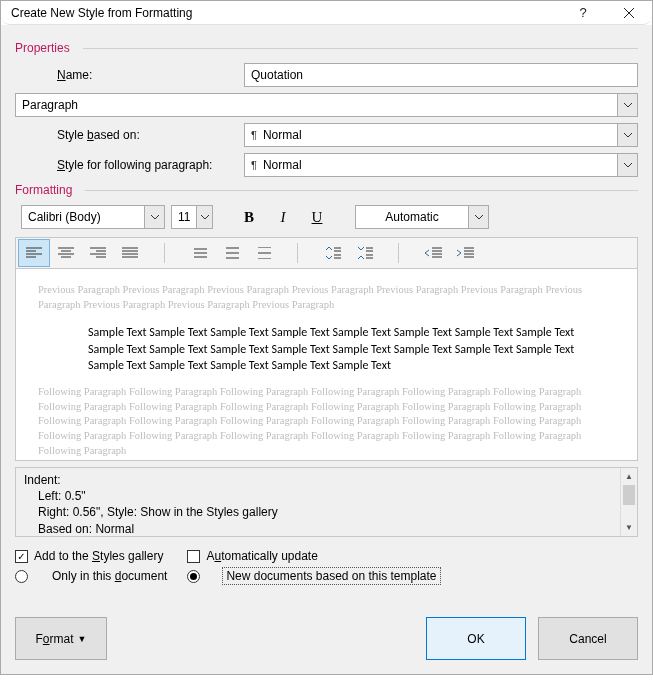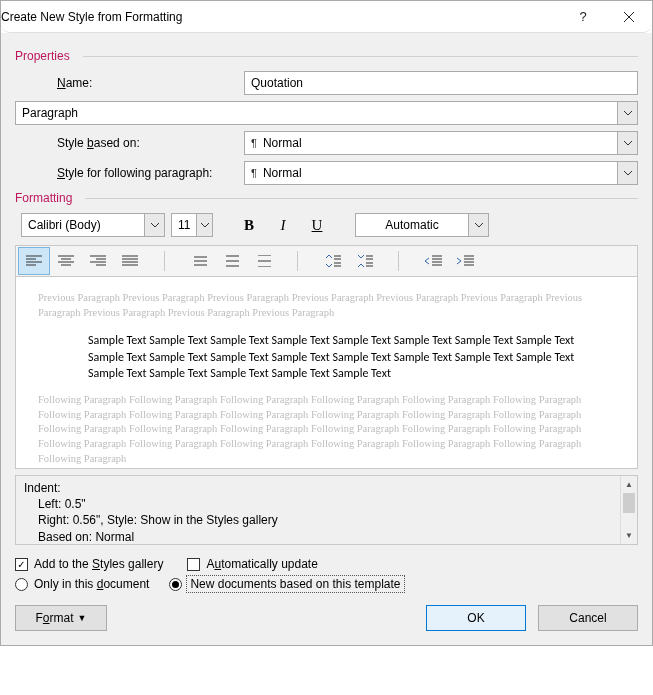--- a/index.html
+++ b/index.html
@@ -14,23 +14,24 @@
     overflow: hidden;
   }
   .dialog {
     width: 653px;
     border: 1px solid #aaa;
     background: #fff;
   }
   .titlebar {
     display: flex;
     align-items: center;
-    height: 32px;
+    height: 24px;
     background: #fff;
     border-bottom: 1px solid #e0e0e0;
+    padding-left: 10px;
     border-radius: 9px;
   }
   .titlebar .title {
     flex: 1;
     font-size: 12px;
   }
   .titlebar .tb-btn {
     width: 46px;
     height: 32px;
     display: flex;
@@ -223,48 +224,49 @@
     display: flex; align-items: center; justify-content: center;
     font-size: 10px; color: #000;
   }
   .radio-row {
     display: flex;
     align-items: center;
     gap: 20px;
     margin: 4px 0 14px 0;
   }
   .rad {
-    display: flex; align-items: center; gap: 6px;
+    display: flex; align-items: center; gap: 24px;
   }
   .rad-outer {
     width: 13px; height: 13px; border: 1px solid #333;
     border-radius: 50%; background: #fff;
     display: flex; align-items: center; justify-content: center;
   }
   .rad-inner {
     width: 7px; height: 7px; border-radius: 50%; background: #000;
   }
   .dotted-focus {
     outline: 1px dotted #555;
     outline-offset: 1px;
     padding: 0 2px;
   }
   .button-row {
     display: flex;
     align-items: center;
     margin-top: 4px;
   }
   .btn {
-    height: 26px;
+    height: 43px;
     min-width: 92px;
     border: 1px solid #ababab;
     background: #e1e1e1;
     display: flex; align-items: center; justify-content: center;
     font-size: 12px;
     padding: 0 10px;
+    margin-top: 20px;
   }
   .btn.primary {
     border: 1px solid #0078d7;
     background: #e5f1fb;
   }
   .btn .caret { margin-left: 4px; font-size: 9px; }
   .spacer { flex: 1; }
   svg { display: block; }
 </style>
 </head>

